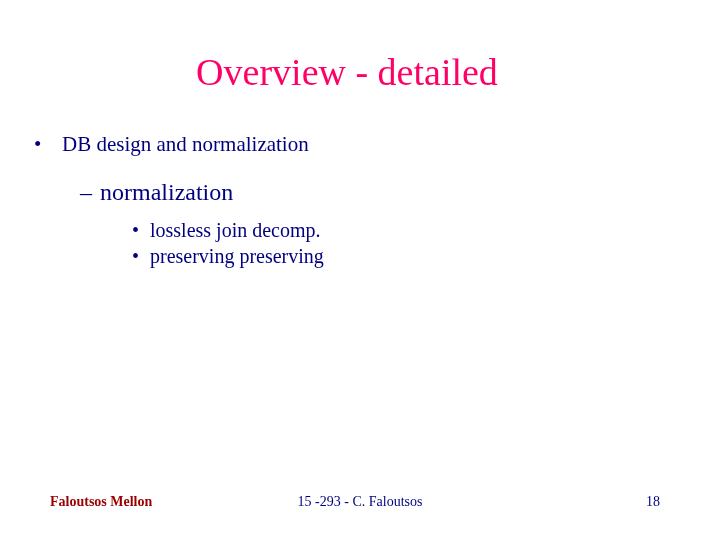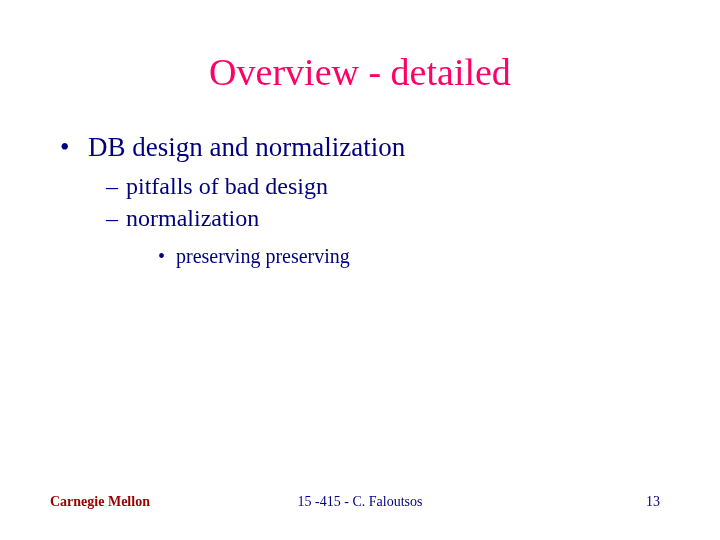--- a/index.html
+++ b/index.html
@@ -6,34 +6,34 @@
   html, body { width: 720px; height: 540px; overflow: hidden; }
   body {
     font-family: "Times New Roman", Times, serif;
     background: #ffffff;
     color: #000080;
     position: relative;
   }
   .slide {
     width: 720px;
     height: 540px;
-    padding: 50px 50px 0 50px;
+    padding: 50px 50px 0 24px;
     position: relative;
   }
   .title {
     color: #ff0066;
     font-size: 38px;
     text-align: center;
     font-weight: normal;
     margin-bottom: 38px;
   }
   .bullet-l1 {
-    font-size: 27px;
+    font-size: 21px;
     margin-left: 10px;
-    margin-bottom: 10px;
+    margin-bottom: 22px;
   }
   .bullet-l1::before {
     content: "•";
     display: inline-block;
     width: 28px;
   }
   .bullet-l2 {
     font-size: 24px;
     margin-left: 56px;
     margin-bottom: 5px;
@@ -80,28 +80,28 @@
   .spacer-sm { height: 8px; }
 </style>
 </head>
 <body>
 
 <div class="slide">
   <h1 class="title">Overview - detailed</h1>
 
   <div class="bullet-l1"><span>DB design and normalization</span></div>
 
-  <div class="bullet-l2"><span>pitfalls of bad design</span></div>
   <div class="bullet-l2"><span>normalization</span></div>
 
   <div class="spacer-sm"></div>
 
+  <div class="bullet-l3"><span>lossless join decomp.</span></div>
   <div class="bullet-l3"><span>preserving preserving</span></div>
 
   <div class="spacer-sm"></div>
 
 
   <div class="footer">
-    <span class="footer-left">Carnegie Mellon</span>
-    <span class="footer-center">15 -415 - C. Faloutsos</span>
-    <span class="footer-right">13</span>
+    <span class="footer-left">Faloutsos Mellon</span>
+    <span class="footer-center">15 -293 - C. Faloutsos</span>
+    <span class="footer-right">18</span>
   </div>
 </div>
 
 </body></html>

